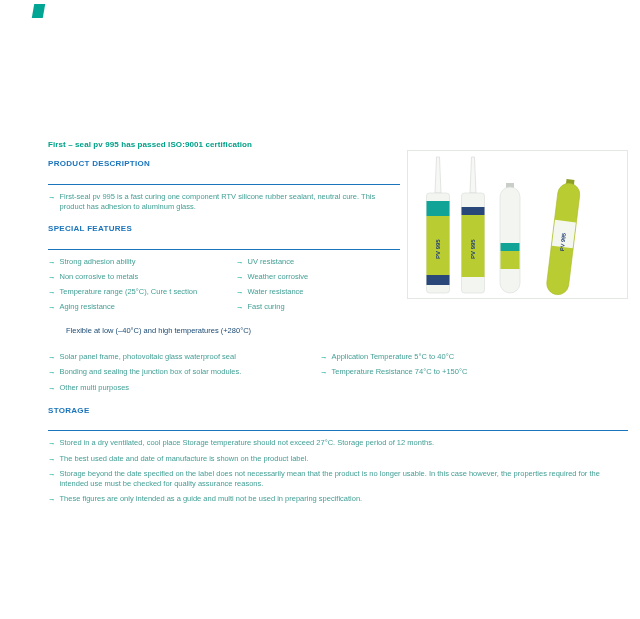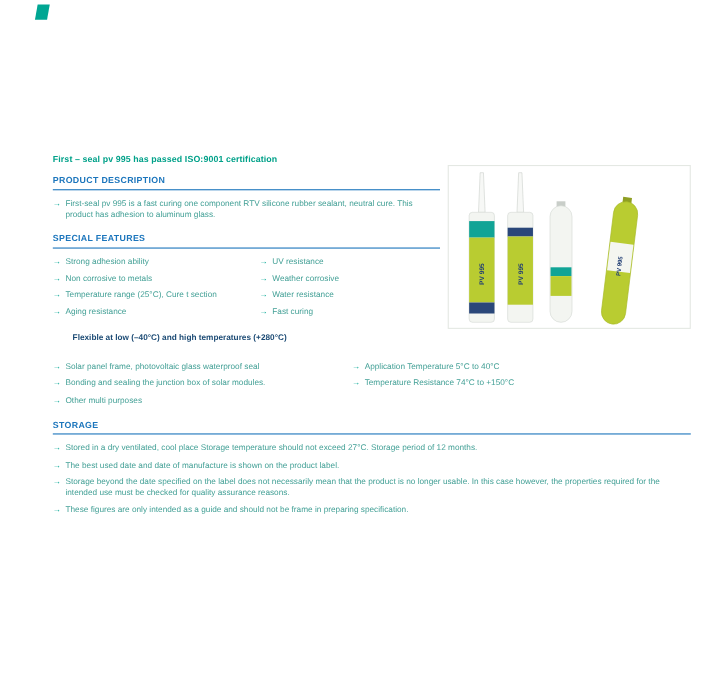--- a/index.html
+++ b/index.html
@@ -13,32 +13,32 @@
   }
   .content{
     position:absolute;left:48px;top:140px;width:580px;
     font-size:7.5px;color:#43a096;line-height:1.35;
   }
   .page-title{
     color:#00a189;font-weight:bold;font-size:8px;margin:0 0 8px 0;letter-spacing:.1px;
   }
   .sec-head{
     color:#1b75bc;font-weight:bold;font-size:8px;letter-spacing:.3px;
-    border-bottom:1.5px solid #1b75bc;padding-bottom:2px;margin:0 0 7px 0;
+    border-bottom:1.5px solid #1b75bc;padding-bottom:14px;margin:0 0 7px 0;
   }
   .sec{margin-bottom:12px;}
   .w-left{width:352px;}
   .b{display:flex;gap:4px;margin-bottom:5px;}
   .arr{color:#00a693;flex:0 0 auto;font-weight:bold;}
   .btxt{flex:1 1 auto;}
   .feat-row{display:flex;width:352px;}
   .feat-col-l{width:188px;}
   .feat-col-r{flex:1;}
   .flex-note{
-    color:#1b4a74;font-weight:bold;font-size:7.5px;margin:9px 0 16px 0;padding-left:18px;
+    color:#1b4a74;font-weight:normal;font-size:7.5px;margin:9px 0 16px 0;padding-left:18px;
   }
   .two-col{display:flex;width:580px;margin-bottom:8px;}
   .col-app{width:262px;margin-right:10px;}
   .col-att{flex:1;}
   .storage{width:580px;}
   .img-box{
     position:absolute;left:407px;top:150px;width:221px;height:149px;
     border:1px solid #e4e8e3;background:#ffffff;box-sizing:border-box;
     display:flex;align-items:center;justify-content:center;
   }
@@ -139,21 +139,21 @@
     <div class="b">
       <span class="arr">→</span>
       <span class="btxt">The best used date and date of manufacture is shown on the product label.</span>
     </div>
     <div class="b">
       <span class="arr">→</span>
       <span class="btxt">Storage beyond the date specified on the label does not necessarily mean that the product is no longer usable. In this case however, the properties required for the intended use must be checked for quality assurance reasons.</span>
     </div>
     <div class="b">
       <span class="arr">→</span>
-      <span class="btxt">These figures are only intended as a guide and should not be frame in preparing specification.</span>
+      <span class="btxt">These figures are only intended as a guide and multi not be used in preparing specification.</span>
     </div>
   </div>
 
 </div>
 
 <div class="img-box">
   <svg width="219" height="147" viewBox="0 0 219 147">
 
     <g>
       <polygon points="28.5,6 31.5,6 33,42 27,42" fill="#f7f8f6" stroke="#d0d5d0" stroke-width="0.6"></polygon>

